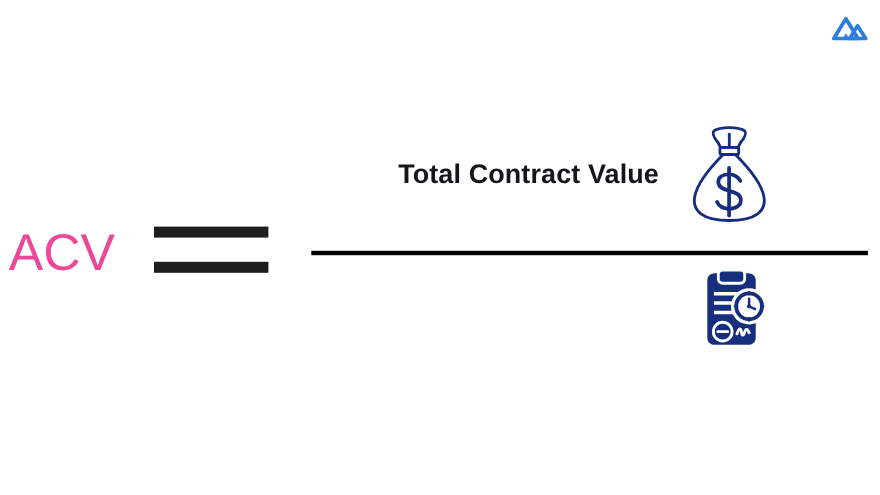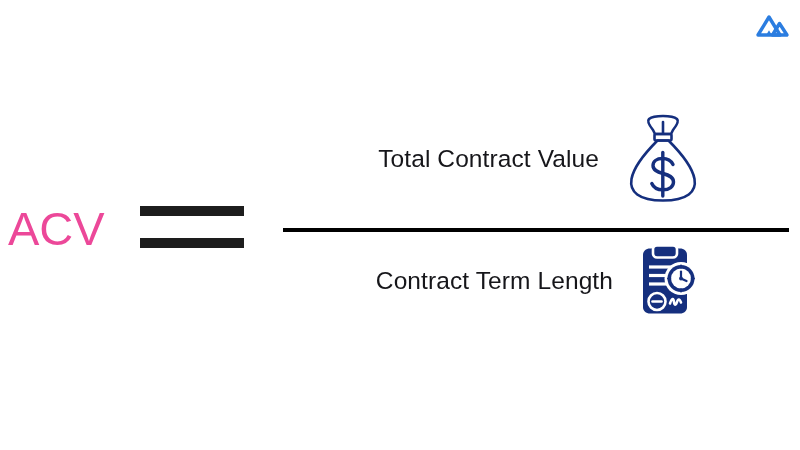--- a/index.html
+++ b/index.html
@@ -97,21 +97,21 @@
     height: 128px;
   }
   .fraction-row.denominator {
     top: 141px;
     height: 89px;
   }
 
   .term-text {
     font-size: 24.5px;
     color: #16161a;
-    font-weight: 400;
+    font-weight: 700;
     white-space: nowrap;
     font-family: "Liberation Sans", sans-serif;
     letter-spacing: 0.1px;
   }
 
   .numerator .term-text {
     
     margin-bottom: 0px;
     margin-right: 22px;
   }
@@ -175,21 +175,20 @@
         <g fill="none" stroke="#152f7e" stroke-width="3.4" stroke-linecap="round" stroke-linejoin="round">
           <path d="M52 51.5 C 50 47.5, 46 45.5, 41.5 45.5 C 35.5 45.5, 32 48.5, 32 52.5 C 32 57, 36 58.8, 42 60.5 C 48 62.2, 52.5 64, 52.5 69 C 52.5 73.5, 48.5 76.8, 42 76.8 C 36.5 76.8, 32.5 74.5, 30.8 70.5"></path>
           <path d="M41.8 39.5 L 41.8 83"></path>
         </g>
       </svg>
     </div>
 
     <div class="fraction-bar"></div>
 
     <div class="fraction-row denominator">
-      <span class="term-text">Contract Term Length</span>
 
       <svg class="term-icon icon-clipboard-clock" viewBox="0 0 64 72" aria-hidden="true">
 
         <path d="M10 10 C 10 6, 13 3.5, 17 3.5 L 47 3.5 C 51 3.5, 54 6, 54 10 L 54 62 C 54 66, 51 68.5, 47 68.5 L 17 68.5 C 13 68.5, 10 66, 10 62 Z" fill="#152f7e"></path>
 
         <path d="M24 0.5 L 40 0.5 C 42.2 0.5, 44 2.3, 44 4.5 L 44 8.5 C 44 10.7, 42.2 12.5, 40 12.5 L 24 12.5 C 21.8 12.5, 20 10.7, 20 8.5 L 20 4.5 C 20 2.3, 21.8 0.5, 24 0.5 Z" fill="#152f7e" stroke="#ffffff" stroke-width="2.6"></path>
 
         <g stroke="#ffffff" stroke-width="3.2" stroke-linecap="butt">
           <path d="M16 22 L 48 22"></path>
           <path d="M16 30.5 L 48 30.5"></path>

